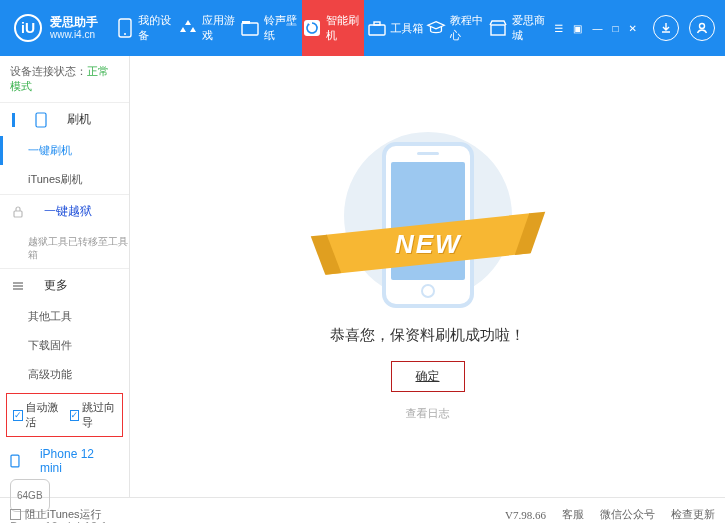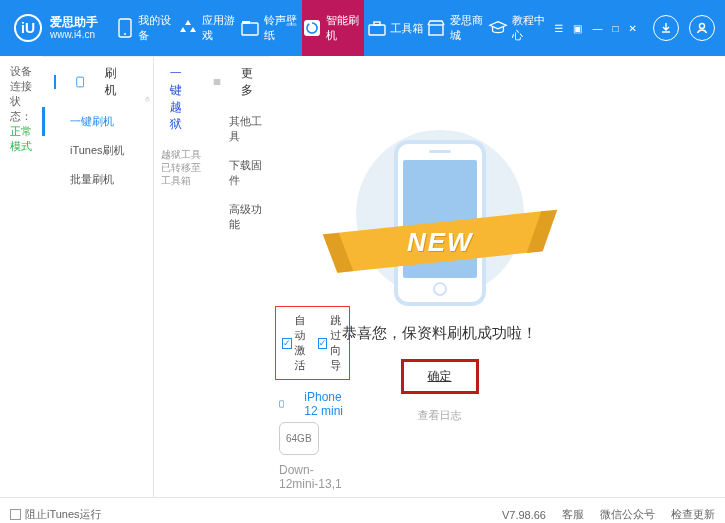--- a/index.html
+++ b/index.html
@@ -7,31 +7,31 @@
 
 .header { height: 56px; background: #1e8bf0; display: flex; align-items: center; color: #fff; padding: 0 10px 0 14px; }
 .logo-area { display: flex; align-items: center; gap: 8px; margin-right: 18px; }
 .logo-icon { width: 28px; height: 28px; border: 2px solid #fff; border-radius: 50%; display: flex; align-items: center; justify-content: center; font-weight: bold; font-size: 14px; }
 .logo-text { display: flex; flex-direction: column; line-height: 1.2; }
 .logo-title { font-size: 12px; font-weight: bold; }
 .logo-url { font-size: 10px; opacity: 0.9; }
 
 .nav { display: flex; flex: 1; height: 100%; }
 .nav-item { width: 62px; height: 100%; display: flex; flex-direction: row; align-items: center; justify-content: center; gap: 4px; cursor: pointer; font-size: 11px; }
-.nav-item.active { background: #be185d; align-items: center; }
+.nav-item.active { background: #ef4444; align-items: center; }
 .nav-item .icon { width: 20px; height: 20px; display: flex; align-items: center; justify-content: center; }
 
 .header-right { display: flex; align-items: center; gap: 10px; }
 .win-controls { display: flex; gap: 6px; font-size: 10px; margin-right: 4px; }
 .win-controls span { cursor: pointer; padding: 0 2px; }
 .circle-btn { width: 26px; height: 26px; border: 1.5px solid #fff; border-radius: 50%; display: flex; align-items: center; justify-content: center; cursor: pointer; }
 
 .body-area { display: flex; height: calc(100% - 56px - 26px); }
 
-.sidebar { width: 154px; border-right: 1px solid #e5e5e5; display: flex; flex-direction: row; }
+.sidebar { width: 130px; border-right: 1px solid #e5e5e5; display: flex; flex-direction: column; }
 .conn-status { padding: 8px 10px; font-size: 11px; color: #666; }
 .conn-status .v { color: #36b04a; }
 .side-section { border-top: 1px solid #eee; }
 .side-header { display: flex; align-items: center; gap: 20px; padding: 8px 12px; color: #333; cursor: pointer; }
 .side-header .bar { width: 3px; height: 14px; background: #1e8bf0; }
 .side-header.locked { color: #1d4ed8; }
 .side-list { padding-left: 28px; }
 .side-item { padding: 7px 0; color: #555; cursor: pointer; font-size: 11px; }
 .side-item.active { color: #1e8bf0; position: relative; }
 .side-item.active::before { content: ""; position: absolute; left: -28px; top: 0; bottom: 0; width: 3px; background: #1e8bf0; }
@@ -55,28 +55,28 @@
 .phone::before { content: ""; position: absolute; top: 6px; left: 50%; transform: translateX(-50%); width: 22px; height: 3px; background: #cfe3f7; border-radius: 2px; }
 .phone::after { content: ""; position: absolute; bottom: 6px; left: 50%; transform: translateX(-50%); width: 10px; height: 10px; border: 2px solid #cfe3f7; border-radius: 50%; }
 .phone-screen { position: absolute; top: 16px; bottom: 24px; left: 5px; right: 5px; background: #9cc8f0; border-radius: 2px; }
 .ribbon { position: absolute; left: -12px; right: -12px; top: 92px; height: 40px; background: #f7b733; transform: skewY(-6deg); display: flex; align-items: center; justify-content: center; }
 .ribbon::before, .ribbon::after { content: ""; position: absolute; width: 16px; height: 40px; background: #e09f20; }
 .ribbon::before { left: -8px; transform: skewX(20deg); }
 .ribbon::after { right: -8px; transform: skewX(-20deg); }
 .ribbon-text { color: #fff; font-weight: bold; font-size: 26px; letter-spacing: 2px; font-style: italic; transform: skewY(6deg); text-shadow: 1px 1px 0 #d8941a; }
 
 .success-text { margin-top: 26px; font-size: 15px; color: #333; }
-.ok-btn { margin-top: 16px; border: 3px solid #b91c1c; background: #fff; padding: 6px 24px; font-size: 12px; cursor: pointer; color: #333; text-decoration: underline; }
+.ok-btn { margin-top: 16px; border: 1px solid #b91c1c; background: #fff; padding: 6px 24px; font-size: 12px; cursor: pointer; color: #333; text-decoration: underline; }
 .log-link { margin-top: 14px; font-size: 11px; color: #aaa; cursor: pointer; }
 
 .footer { height: 34px; border-top: 1px solid #e5e5e5; display: flex; align-items: center; padding: 0 10px; font-size: 11px; color: #666; }
 .footer .left { display: flex; align-items: center; gap: 4px; cursor: pointer; }
 .footer .box { width: 11px; height: 11px; border: 1px solid #999; }
 .footer .right { margin-left: auto; display: flex; gap: 16px; align-items: center; }
-.footer .right span { cursor: pointer; }
+.footer .right span { cursor: pointer; font-family: Liberation Serif, serif; }
 
 svg { display: block; }
 </style>
 </head>
 <body>
 
 <div class="header">
   <div class="logo-area">
     <div class="logo-icon">iU</div>
     <div class="logo-text">
@@ -125,35 +125,35 @@
       <span class="icon">
           <svg width="20" height="18" viewBox="0 0 20 18">
             <rect x="2" y="6" width="16" height="10" rx="1" fill="none" stroke="#fff" stroke-width="1.4"></rect>
             <rect x="7" y="3" width="6" height="3" fill="none" stroke="#fff" stroke-width="1.4"></rect>
           </svg>
         </span>
       <span>工具箱</span>
     </div>
     <div class="nav-item">
       <span class="icon">
+          <svg width="22" height="18" viewBox="0 0 22 18">
+            <path d="M11 2l9 4-9 4-9-4z" fill="none" stroke="#fff" stroke-width="1.4"></path>
+            <path d="M5 8v4c0 1 3 2 6 2s6-1 6-2v-4" fill="none" stroke="#fff" stroke-width="1.4"></path>
+          </svg>
+        </span>
+      <span>教程中心</span>
+    </div>
+    <div class="nav-item">
+      <span class="icon">
           <svg width="20" height="18" viewBox="0 0 20 18">
             <rect x="3" y="6" width="14" height="10" fill="none" stroke="#fff" stroke-width="1.4"></rect>
             <path d="M2 6l2-4h12l2 4" fill="none" stroke="#fff" stroke-width="1.4"></path>
           </svg>
         </span>
       <span>爱思商城</span>
-    </div>
-    <div class="nav-item">
-      <span class="icon">
-          <svg width="22" height="18" viewBox="0 0 22 18">
-            <path d="M11 2l9 4-9 4-9-4z" fill="none" stroke="#fff" stroke-width="1.4"></path>
-            <path d="M5 8v4c0 1 3 2 6 2s6-1 6-2v-4" fill="none" stroke="#fff" stroke-width="1.4"></path>
-          </svg>
-        </span>
-      <span>教程中心</span>
     </div>
   </div>
   <div class="header-right">
     <div class="win-controls">
       <span>☰</span>
       <span>▣</span>
       <span>—</span>
       <span>□</span>
       <span>✕</span>
     </div>
@@ -181,21 +181,20 @@
       <div class="side-header">
         <span class="bar"></span>
         <svg width="12" height="16" viewBox="0 0 12 16">
             <rect x="1" y="1" width="10" height="14" rx="1.5" fill="none" stroke="#1e8bf0" stroke-width="1.2"></rect>
           </svg>
         <span>刷机</span>
       </div>
       <div class="side-list">
         <div class="side-item active">一键刷机</div>
         <div class="side-item">iTunes刷机</div>
-        <div class="side-item">批量刷机</div>
       </div>
     </div>
 
     <div class="side-section">
       <div class="side-header locked">
         <svg width="12" height="14" viewBox="0 0 12 14">
             <rect x="2" y="6" width="8" height="6" rx="1" fill="none" stroke="#bbb" stroke-width="1.2"></rect>
             <path d="M4 6V4a2 2 0 0 1 4 0v2" fill="none" stroke="#bbb" stroke-width="1.2"></path>
           </svg>
         <span>一键越狱</span>

